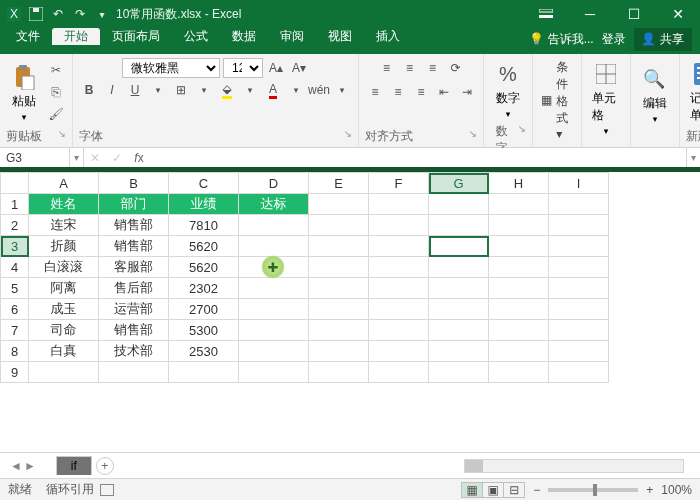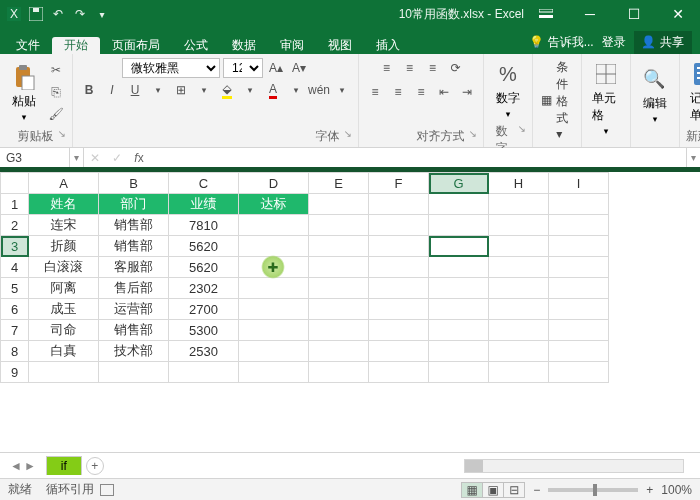--- a/index.html
+++ b/index.html
@@ -1,31 +1,31 @@
 <!DOCTYPE html>
 <html><head>
 <meta charset="utf-8">
 <style>
 *{margin:0;padding:0;box-sizing:border-box;font-family:"Microsoft YaHei","微软雅黑",sans-serif;font-size:12px;user-select:none}
 body{width:700px;height:500px;background:#fff;overflow:hidden;display:flex;flex-direction:column}
 .titlebar{height:28px;background:#0e7237;color:#fff;display:flex;align-items:center}
 .qat{display:flex;align-items:center;gap:6px;padding:0 6px}
 .qat-ico{width:16px;height:16px;display:flex;align-items:center;justify-content:center;opacity:.9}
-.title-center{flex:1;text-align:right;font-size:12px;color:#eaf4ee}
+.title-center{flex:1;text-align:left;font-size:12px;color:#eaf4ee}
 .winbtns{display:flex}
 .winbtn{width:44px;height:28px;display:flex;align-items:center;justify-content:center;font-size:14px}
-.tabs{height:26px;background:#0e7237;color:#fff;display:flex;align-items:flex-end;padding-left:4px}
+.tabs{height:26px;background:#0e7237;color:#fff;display:flex;align-items:flex-start;padding-left:4px}
 .tab{padding:0 12px;display:flex;align-items:center;font-size:12px}
 .tab.active{background:#f3f3f3;color:#217346;border-top-left-radius:3px;border-top-right-radius:3px}
 .tab-right{margin-left:auto;display:flex;align-items:center;gap:8px;padding-right:8px}
 .tab-icon{font-size:12px;opacity:.9}
 .ribbon{height:94px;background:#f3f3f3;border-bottom:1px solid #d4d4d4;display:flex}
 .grp{border-right:1px solid #e0e0e0;display:flex;flex-direction:column;padding:4px 6px 2px}
 .grp-body{flex:1;display:flex;align-items:center;gap:4px}
-.grp-label{text-align:center;font-size:11px;color:#666;padding-top:2px;display:flex;justify-content:flex-end;gap:4px}
+.grp-label{text-align:center;font-size:11px;color:#666;padding-top:2px;display:flex;justify-content:space-between;gap:4px}
 .launcher{font-size:10px;color:#999}
 .big-btn{display:flex;flex-direction:column;align-items:center;gap:2px;padding:2px 4px;min-width:36px}
 .big-ico{width:28px;height:28px;display:flex;align-items:center;justify-content:center}
 .col{display:flex;flex-direction:column;gap:2px}
 .row{display:flex;align-items:center;gap:3px}
 select,input{border:1px solid #c0c0c0;background:#fff;height:20px;padding:0 4px;font-size:12px}
 .sm{width:20px;height:20px;border:1px solid transparent;display:flex;align-items:center;justify-content:center;font-size:12px;color:#555}
 .menu-row{display:flex;align-items:center;gap:4px;font-size:12px;color:#444;padding:1px 2px}
 .menu-ico{width:16px;height:16px;display:flex;align-items:center;justify-content:center}
 .namebar{height:24px;background:#fff;border-bottom:5px solid #14532d;display:flex;align-items:center}
@@ -38,21 +38,21 @@
 .grid td,.grid th{border:1px solid #d9d9d9;text-align:center;height:21px;font-size:13px;font-weight:normal;color:#333;background:#fff;overflow:hidden}
 .colh{background:#e6e6e6;color:#555;font-size:12px;height:18px}
 .rowh{background:#e6e6e6;color:#555;font-size:12px;width:28px}
 .colh.sel{background:#d0e6d9;color:#217346}
 .rowh.sel{background:#d0e6d9;color:#217346}
 .hdrcell{background:#1fb86c!important;color:#fff!important;font-size:14px}
 .sel{outline:2px solid #217346;outline-offset:-2px}
 .cursor{position:absolute;width:24px;height:24px;left:261px;top:83px;border-radius:50%;background:radial-gradient(circle,#cfe9a6 0%,#a9d66f 60%,transparent 70%);display:flex;align-items:center;justify-content:center;color:#2a6b1d;font-size:13px}
 .sheet-tabs{height:26px;border-top:1px solid #d4d4d4;background:#fff;display:flex;align-items:center;padding-left:10px;position:relative}
 .sheet-nav{display:flex;gap:2px;color:#888;font-size:12px}
-.sheet-tab{margin-left:10px;border:1px solid #ccc;border-bottom:none;padding:2px 14px;background:#84cc16;font-size:12px}
+.sheet-tab{margin-left:20px;border:1px solid #ccc;border-bottom:none;padding:2px 14px;background:#737373;font-size:12px}
 .sheet-add{margin-left:4px;width:18px;height:18px;border:1px solid #ccc;border-radius:50%;display:flex;align-items:center;justify-content:center;color:#666;font-size:12px}
 .hscroll{position:absolute;right:16px;top:6px;width:220px;height:14px;background:#f0f0f0;border:1px solid #d4d4d4}
 .hscroll-thumb{position:absolute;left:0;top:0;height:100%;width:18px;background:#c8c8c8}
 .statusbar{height:22px;background:#f3f3f3;border-top:1px solid #d4d4d4;display:flex;align-items:center;padding:0 8px;color:#555;font-size:11px}
 .status-right{margin-left:auto;display:flex;align-items:center;gap:8px}
 .viewbtns{display:flex}
 .viewbtn{width:22px;height:16px;border:1px solid #c0c0c0;display:flex;align-items:center;justify-content:center;margin-left:-1px}
 .viewbtn.active{background:#cfe4d6}
 .zoom-track{width:90px;height:4px;background:#c8c8c8;position:relative}
 .zoom-thumb{position:absolute;left:50%;top:-4px;width:4px;height:12px;background:#888}

